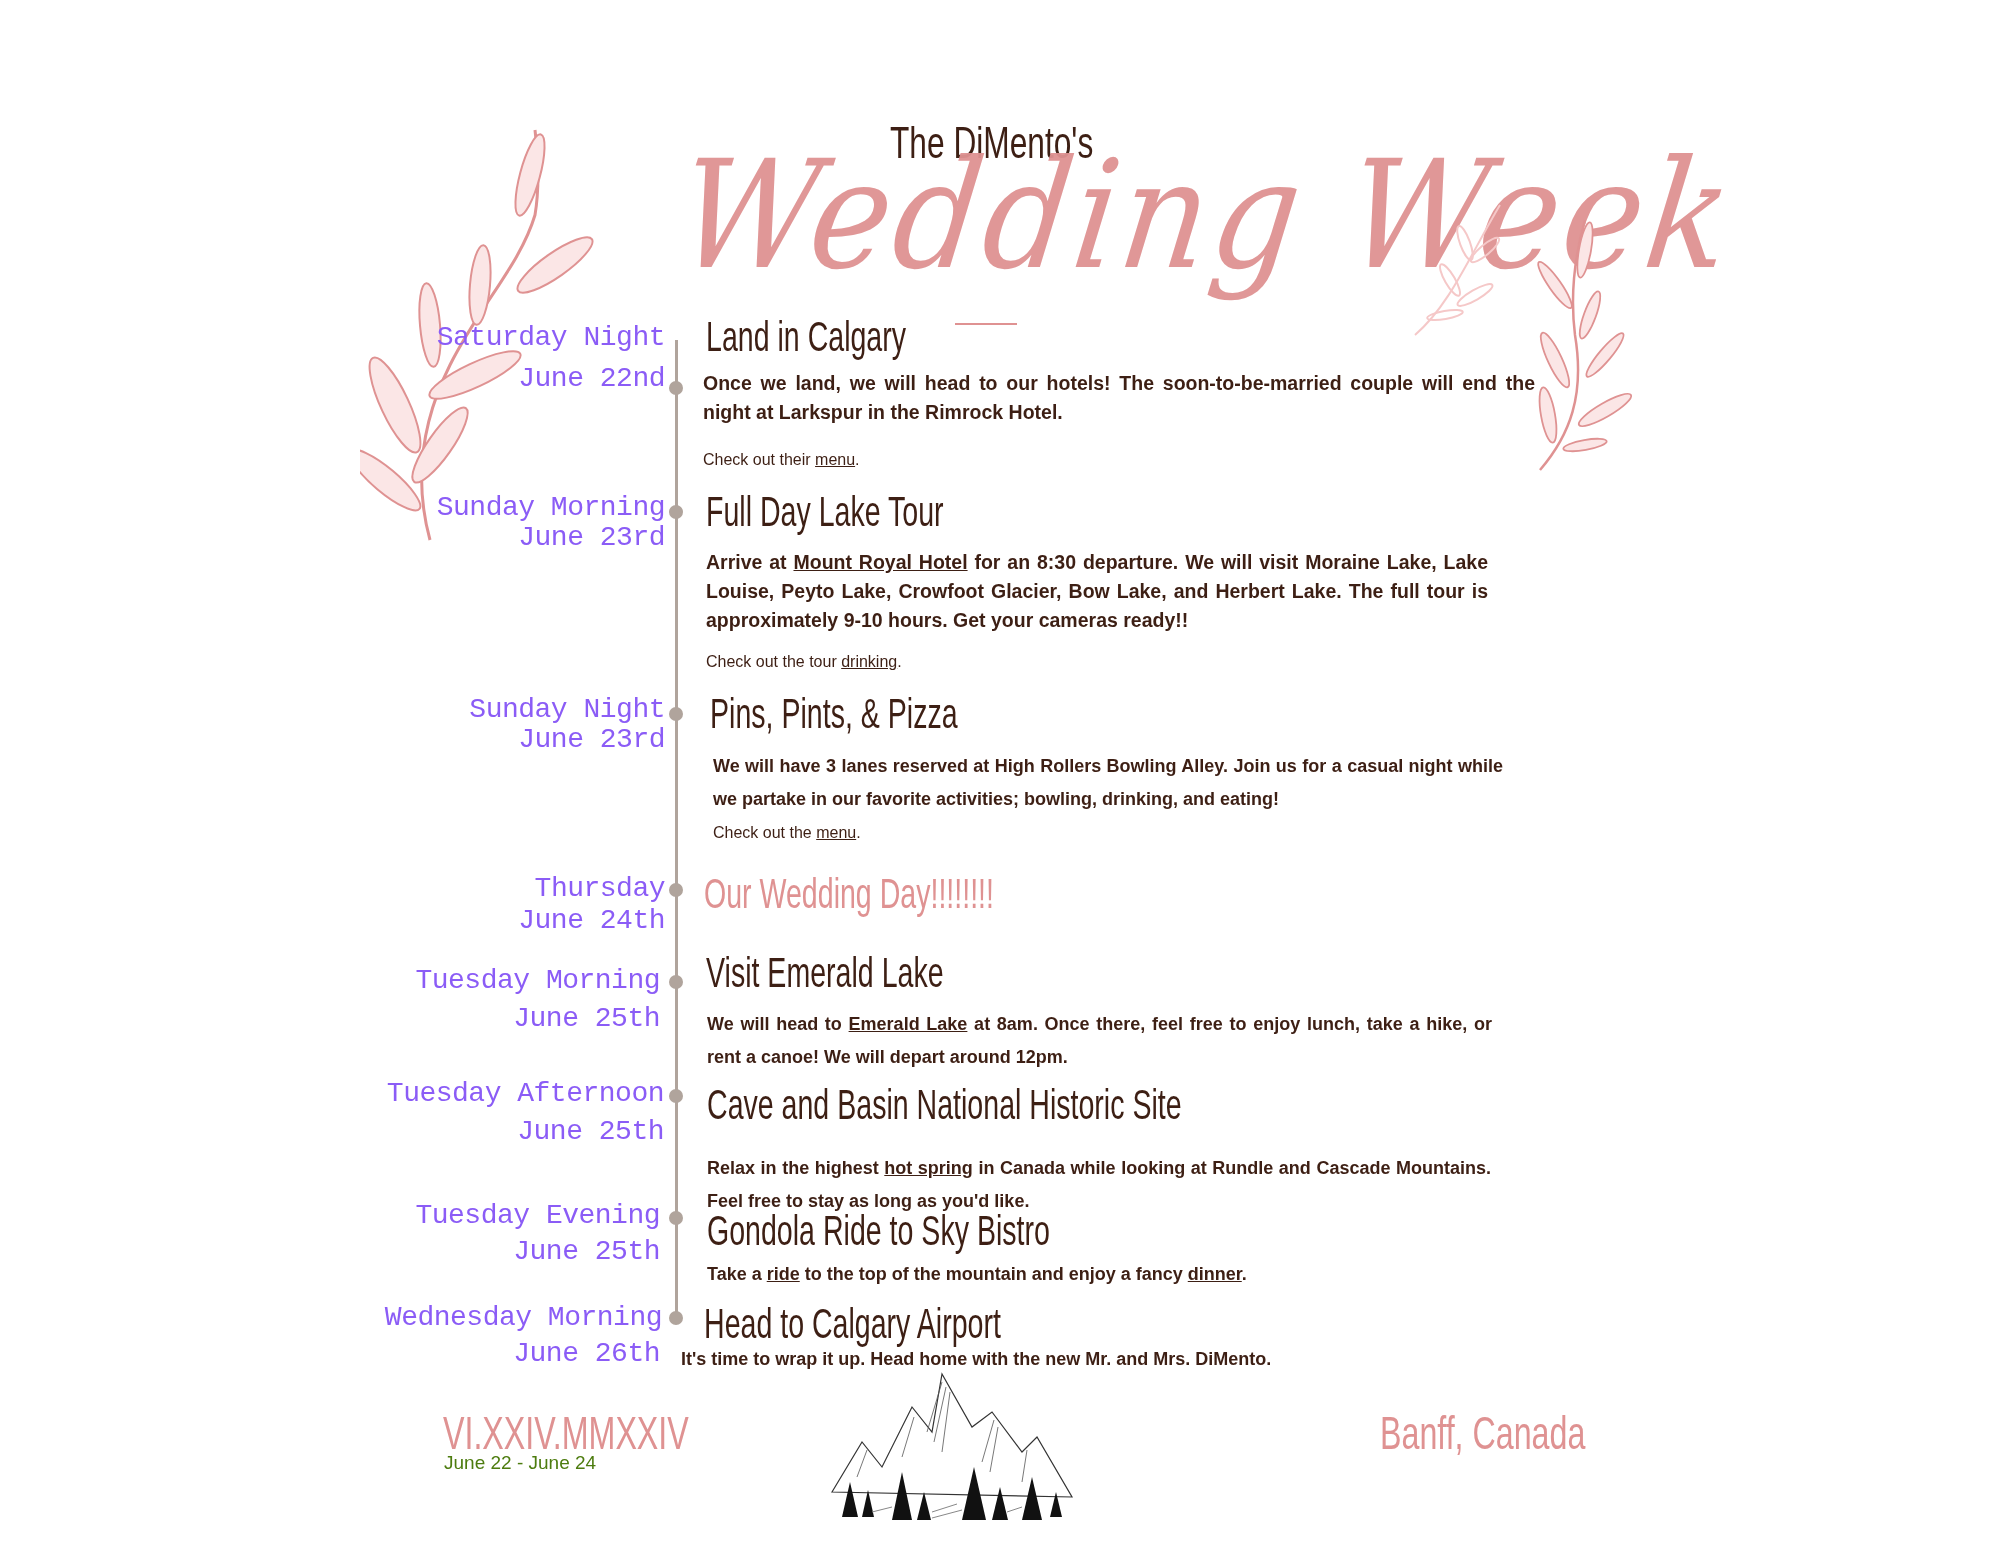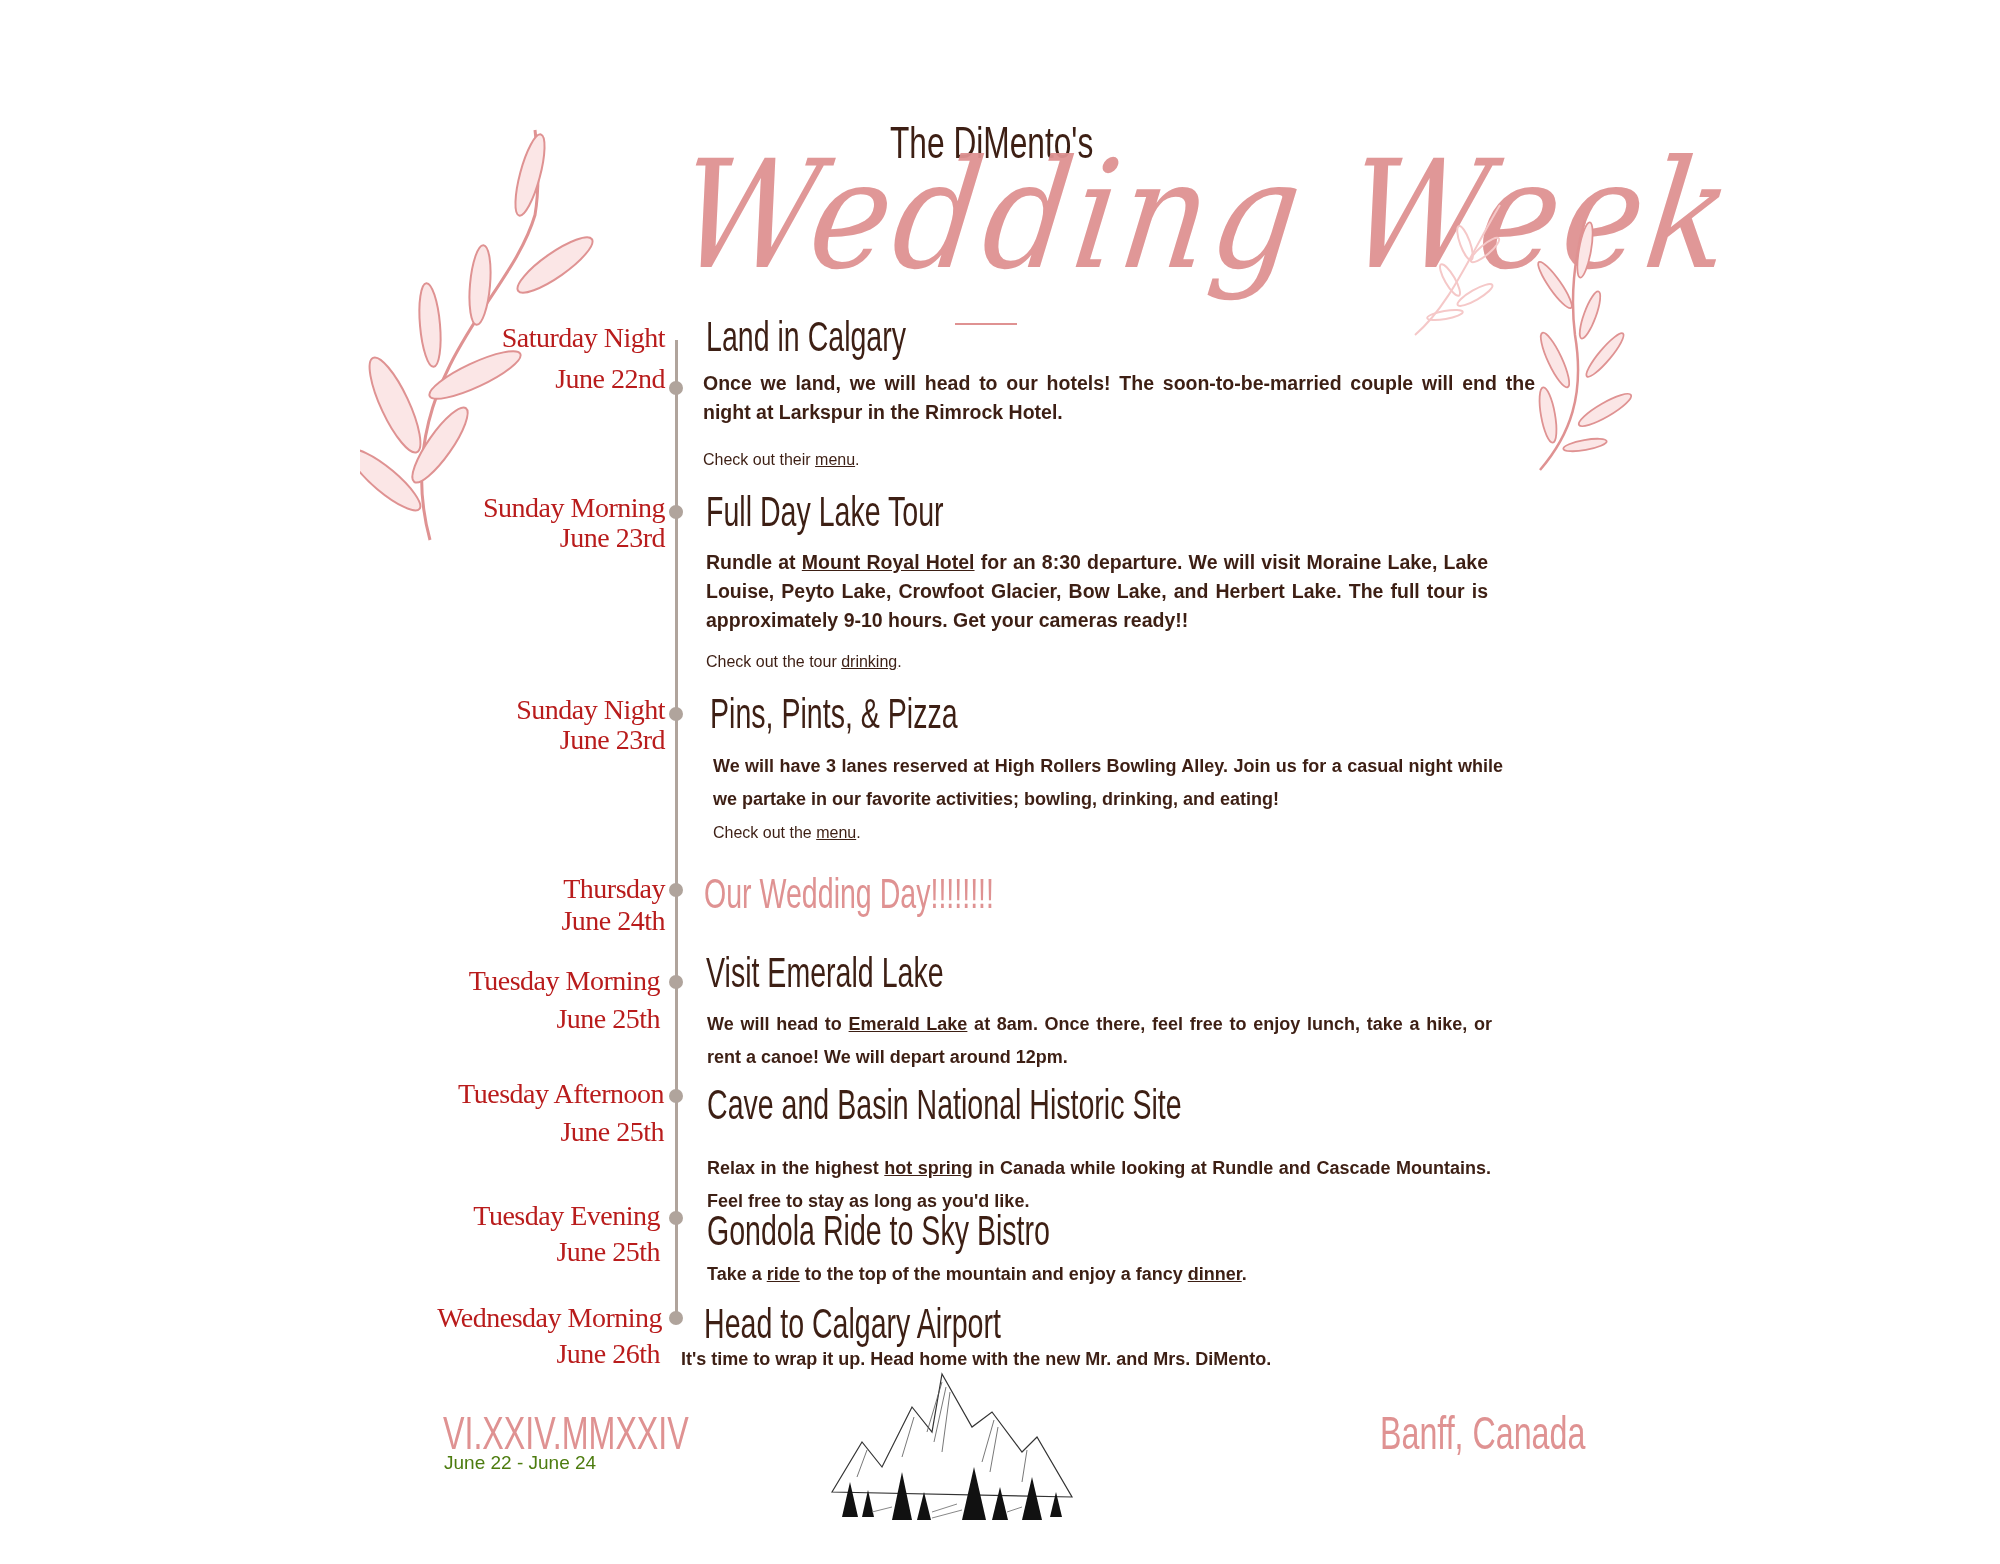--- a/index.html
+++ b/index.html
@@ -6,21 +6,21 @@
   body { width:2000px; height:1564px; background:#ffffff; position:relative; overflow:hidden;
          font-family:"Liberation Sans", sans-serif; color:#3d1f14; }
   .abs { position:absolute; }
   .cond { font-family:"Liberation Sans", sans-serif; font-weight:normal; transform-origin:left top; display:inline-block; white-space:nowrap; }
   .title-small { left:890px; top:118px; font-size:44px; color:#3d1f14; transform:scaleX(0.72); }
   .script { left:690px; top:140px; font-family:"DejaVu Serif", serif; font-style:italic; font-size:150px; color:#df9292;
             letter-spacing:4px; transform:scaleX(0.9) skewX(-8deg); transform-origin:left top; white-space:nowrap; font-weight:normal; line-height:1; opacity:0.95; }
   .underline-deco { left:955px; top:323px; width:62px; height:2px; background:#df9292; }
   .timeline { left:675px; top:340px; width:3px; height:978px; background:#b0a49c; }
   .dot { width:14px; height:14px; border-radius:50%; background:#b0a49c; left:669px; }
-  .label { right:1335px; text-align:center; font-family:Liberation Serif, serif; font-size:28px; color:#b91c1c; white-space:nowrap; letter-spacing:-0.5px; }
+  .label { right:1335px; text-align:center; font-family:Liberation Mono, monospace; font-size:28px; color:#8b5cf6; white-space:nowrap; letter-spacing:-0.5px; }
   .heading { font-size:42px; color:#3d1f14; transform:scaleX(0.68); transform-origin:left top; white-space:nowrap; line-height:1; }
   .heading.pink { color:#df9292; }
   .body-text { font-size:19.5px; line-height:29px; color:#3d1f14; text-align:justify;font-weight:bold; }
   .body-text.small { font-size:18px; line-height:33px; }
   .note { font-size:16px; color:#3d1f14;text-align:right; }
   a, .link { color:#3d1f14; text-decoration:underline; }
   .footer-roman { left:443px; top:1410px; font-size:46px; color:#df9292; transform:scaleX(0.7); transform-origin:left top; white-space:nowrap; line-height:1; }
   .footer-sub { left:444px; top:1452px; font-size:19px; color:#4d7c0f; white-space:nowrap; }
   .footer-place { left:1380px; top:1410px; font-size:46px; color:#df9292; transform:scaleX(0.7); transform-origin:left top; white-space:nowrap; line-height:1; }
 </style>
@@ -84,21 +84,21 @@
 
 <div class="abs label" style="top:322px">Saturday Night</div>
 <div class="abs label" style="top:363px">June 22nd</div>
 <div class="abs heading" style="left:706px;top:316px">Land in Calgary</div>
 <div class="abs body-text" style="left:703px;top:369px;width:832px">Once we land, we will head to our hotels! The soon-to-be-married couple will end the night at Larkspur in the Rimrock Hotel.</div>
 <div class="abs note" style="left:703px;top:451px"><span>Check out their </span><span class="link">menu</span><span>.</span></div>
 
 <div class="abs label" style="top:492px">Sunday Morning</div>
 <div class="abs label" style="top:522px">June 23rd</div>
 <div class="abs heading" style="left:706px;top:491px">Full Day Lake Tour</div>
-<div class="abs body-text" style="left:706px;top:548px;width:782px"><span>Rundle at </span><span class="link">Mount Royal Hotel</span><span> for an 8:30 departure. We will visit Moraine Lake, Lake Louise, Peyto Lake, Crowfoot Glacier, Bow Lake, and Herbert Lake. The full tour is approximately 9-10 hours. Get your cameras ready!!</span></div>
+<div class="abs body-text" style="left:706px;top:548px;width:782px"><span>Arrive at </span><span class="link">Mount Royal Hotel</span><span> for an 8:30 departure. We will visit Moraine Lake, Lake Louise, Peyto Lake, Crowfoot Glacier, Bow Lake, and Herbert Lake. The full tour is approximately 9-10 hours. Get your cameras ready!!</span></div>
 <div class="abs note" style="left:706px;top:653px"><span>Check out the tour </span><span class="link">drinking</span><span>.</span></div>
 
 <div class="abs label" style="top:694px">Sunday Night</div>
 <div class="abs label" style="top:724px">June 23rd</div>
 <div class="abs heading" style="left:710px;top:693px">Pins, Pints, &amp; Pizza</div>
 <div class="abs body-text small" style="left:713px;top:750px;width:790px">We will have 3 lanes reserved at High Rollers Bowling Alley. Join us for a casual night while we partake in our favorite activities; bowling, drinking, and eating!</div>
 <div class="abs note" style="left:713px;top:824px"><span>Check out the </span><span class="link">menu</span><span>.</span></div>
 
 <div class="abs label" style="top:873px">Thursday</div>
 <div class="abs label" style="top:905px">June 24th</div>

